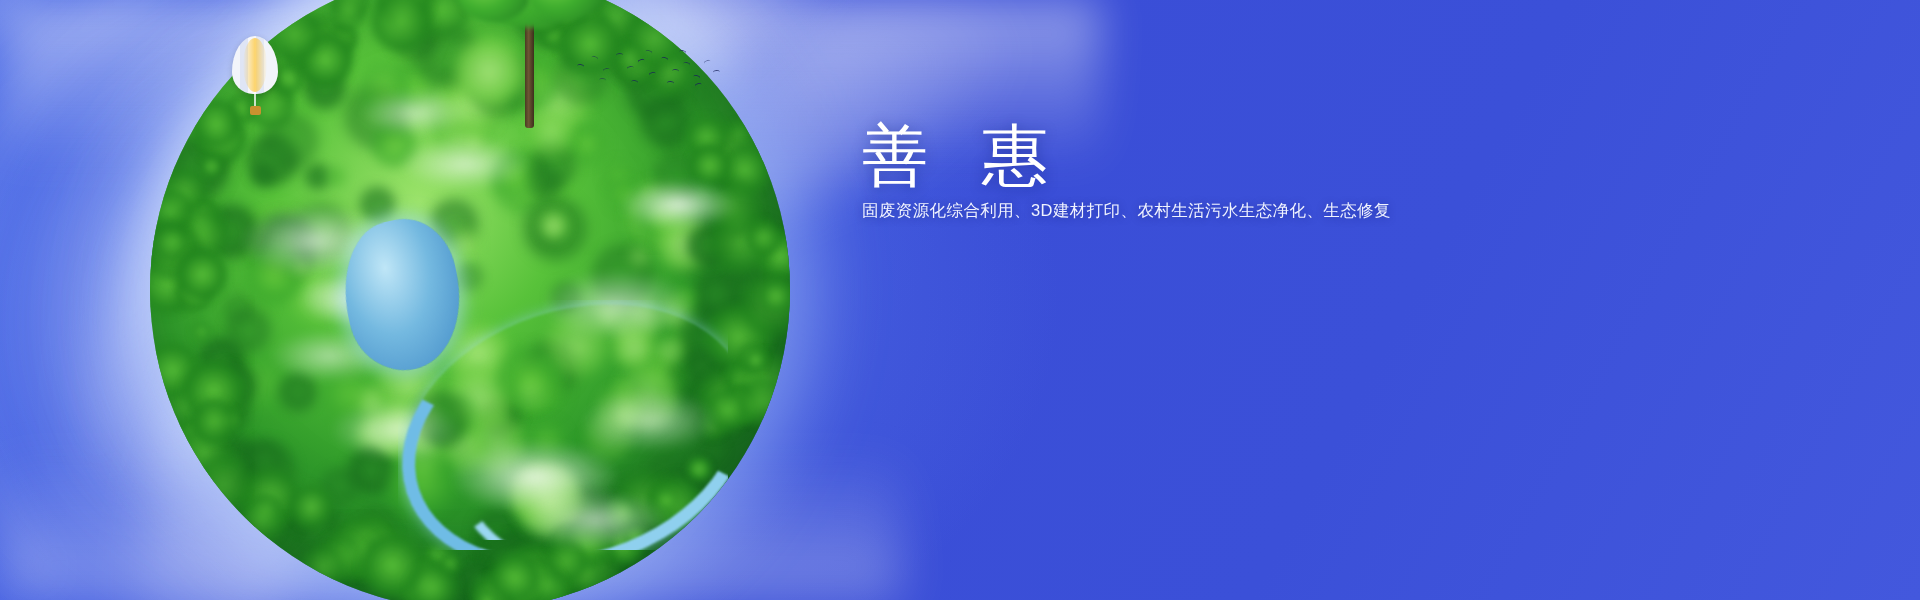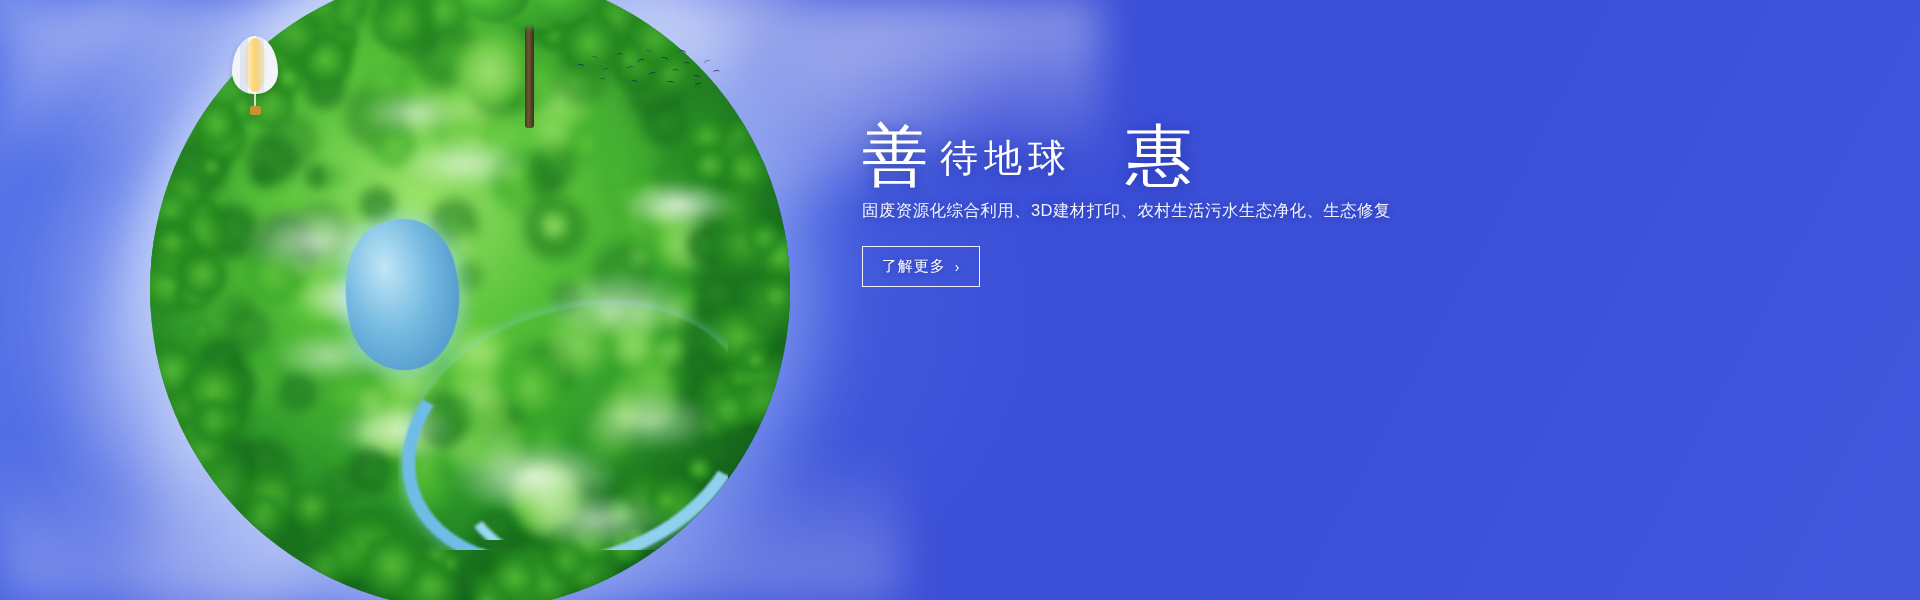--- a/index.html
+++ b/index.html
@@ -496,27 +496,22 @@
       <div class="bird" style="left: 92px; top: 33px; --r: 3.5deg; opacity: 0.947997;"></div>
       <div class="bird" style="left: 120px; top: 35px; --r: -14.1deg; opacity: 0.963667;"></div>
       <div class="bird" style="left: 70px; top: 2px; --r: 16.7deg; opacity: 0.593518;"></div>
       <div class="bird" style="left: 104px; top: 2px; --r: 12.8deg; opacity: 0.914858;"></div>
     </div>
 
   <div class="content">
 
     <div class="headline">
       <span class="hl-big">善</span>
-      <span class="hl-small">待地球</span>
       <span class="hl-gap"></span>
       <span class="hl-big">惠</span>
     </div>
 
 
     <div class="desc">固废资源化综合利用、3D建材打印、农村生活污水生态净化、生态修复</div>
 
-    <div class="btn">
-      <span>了解更多</span>
-      <span class="chev">›</span>
-    </div>
 
   </div>
 </div>
 
 </body></html>

